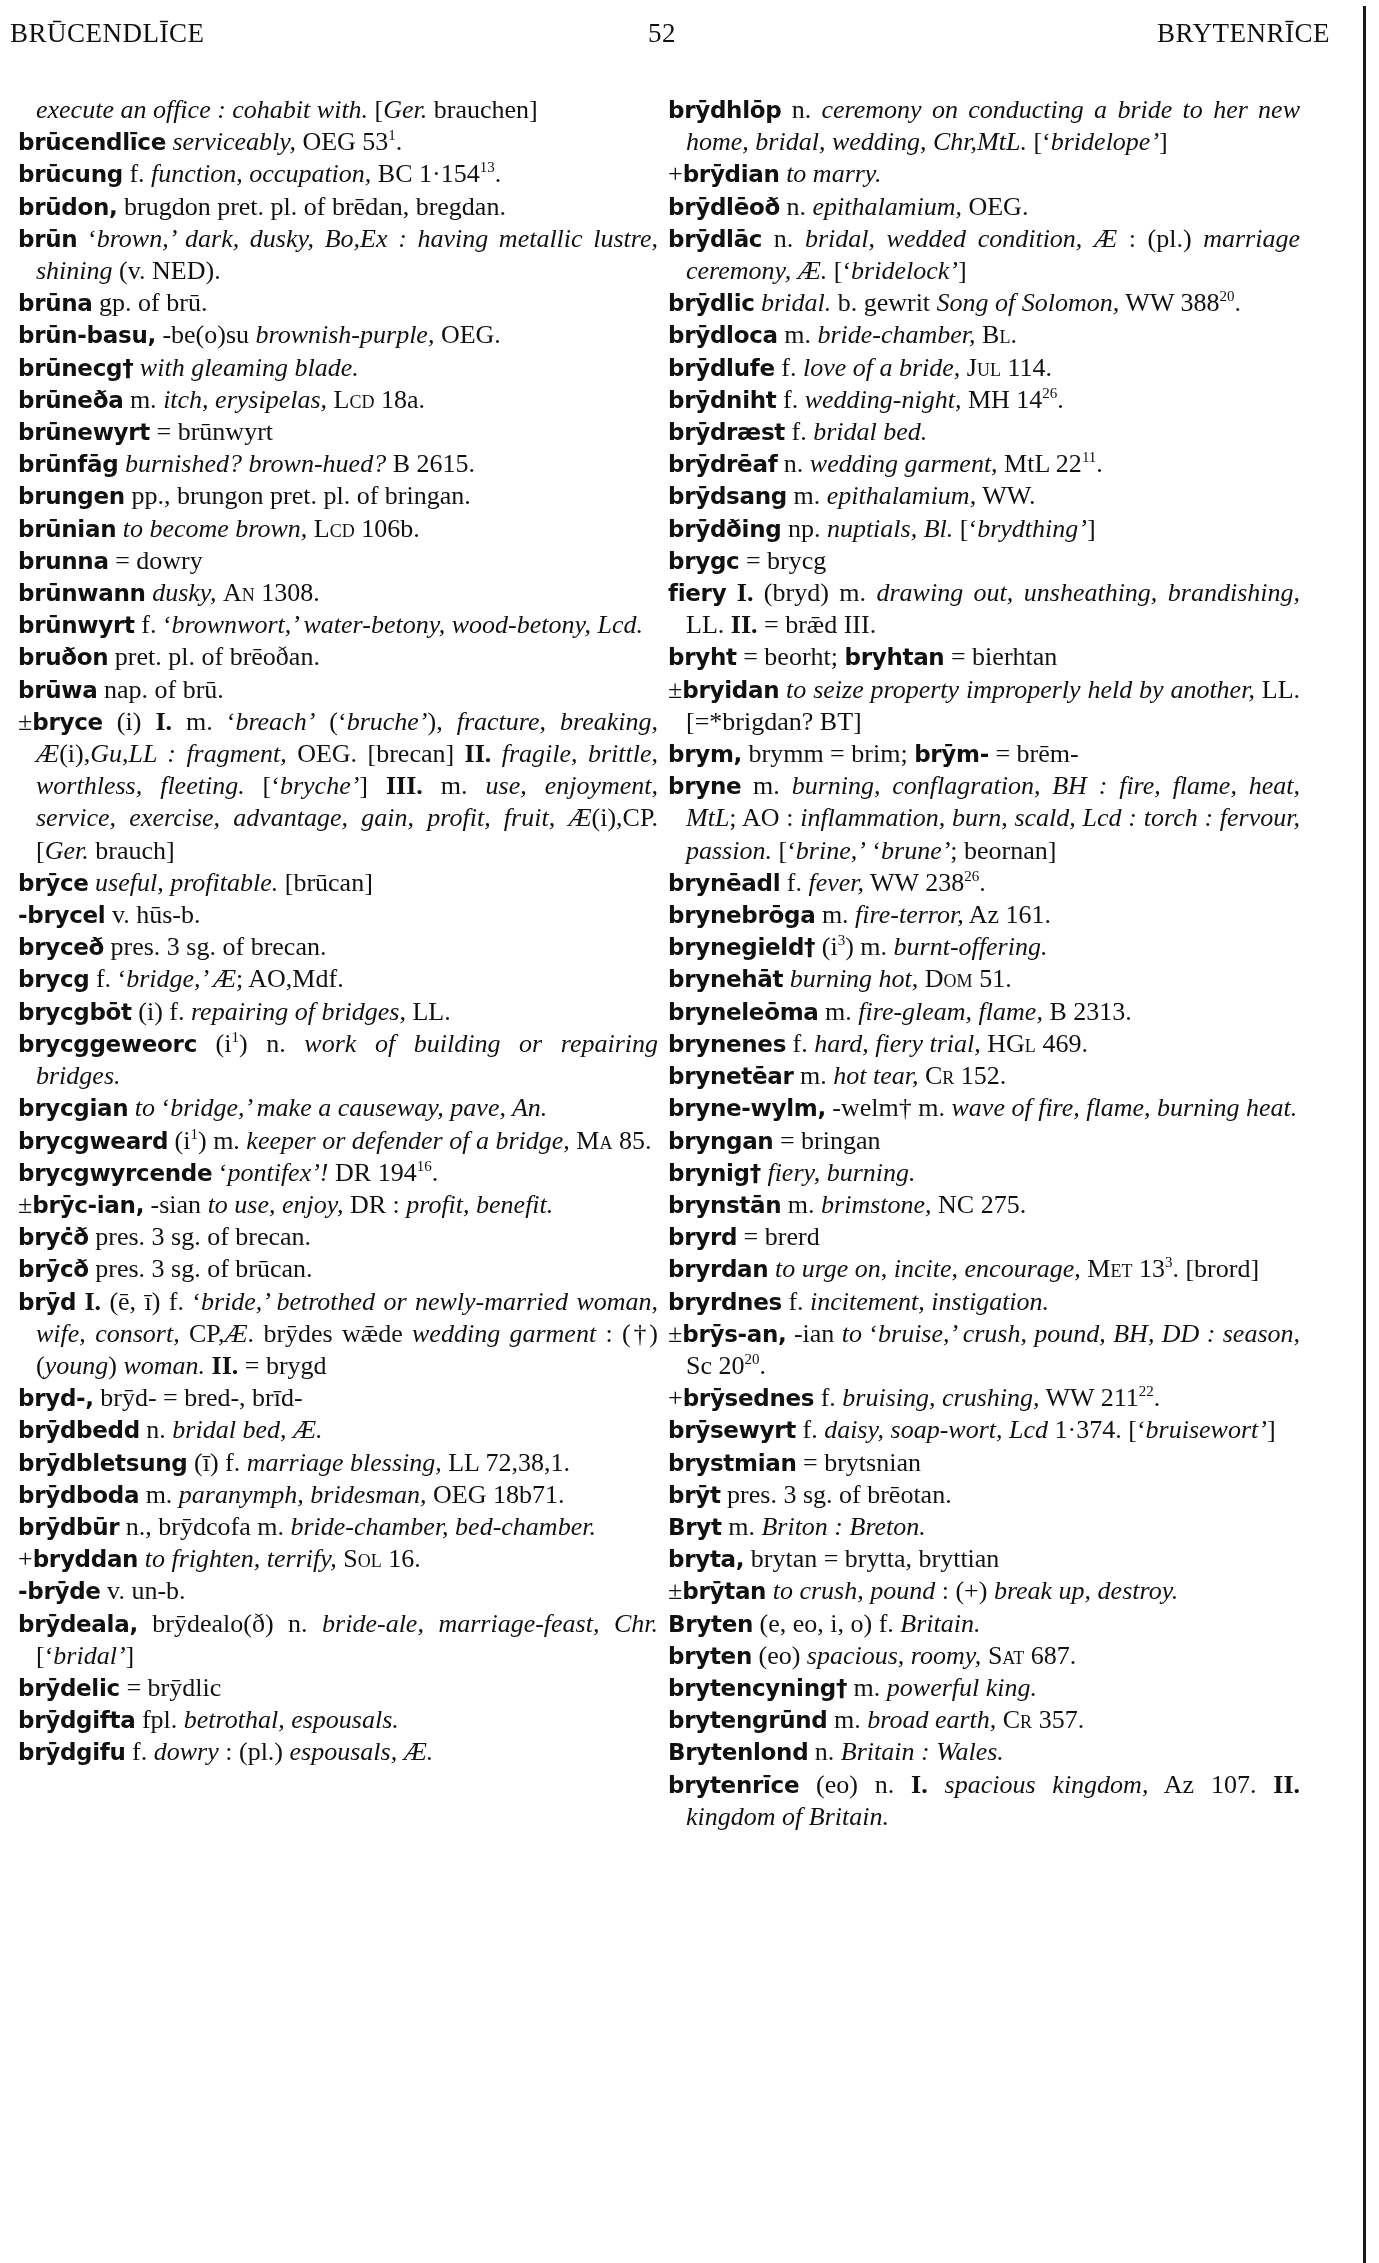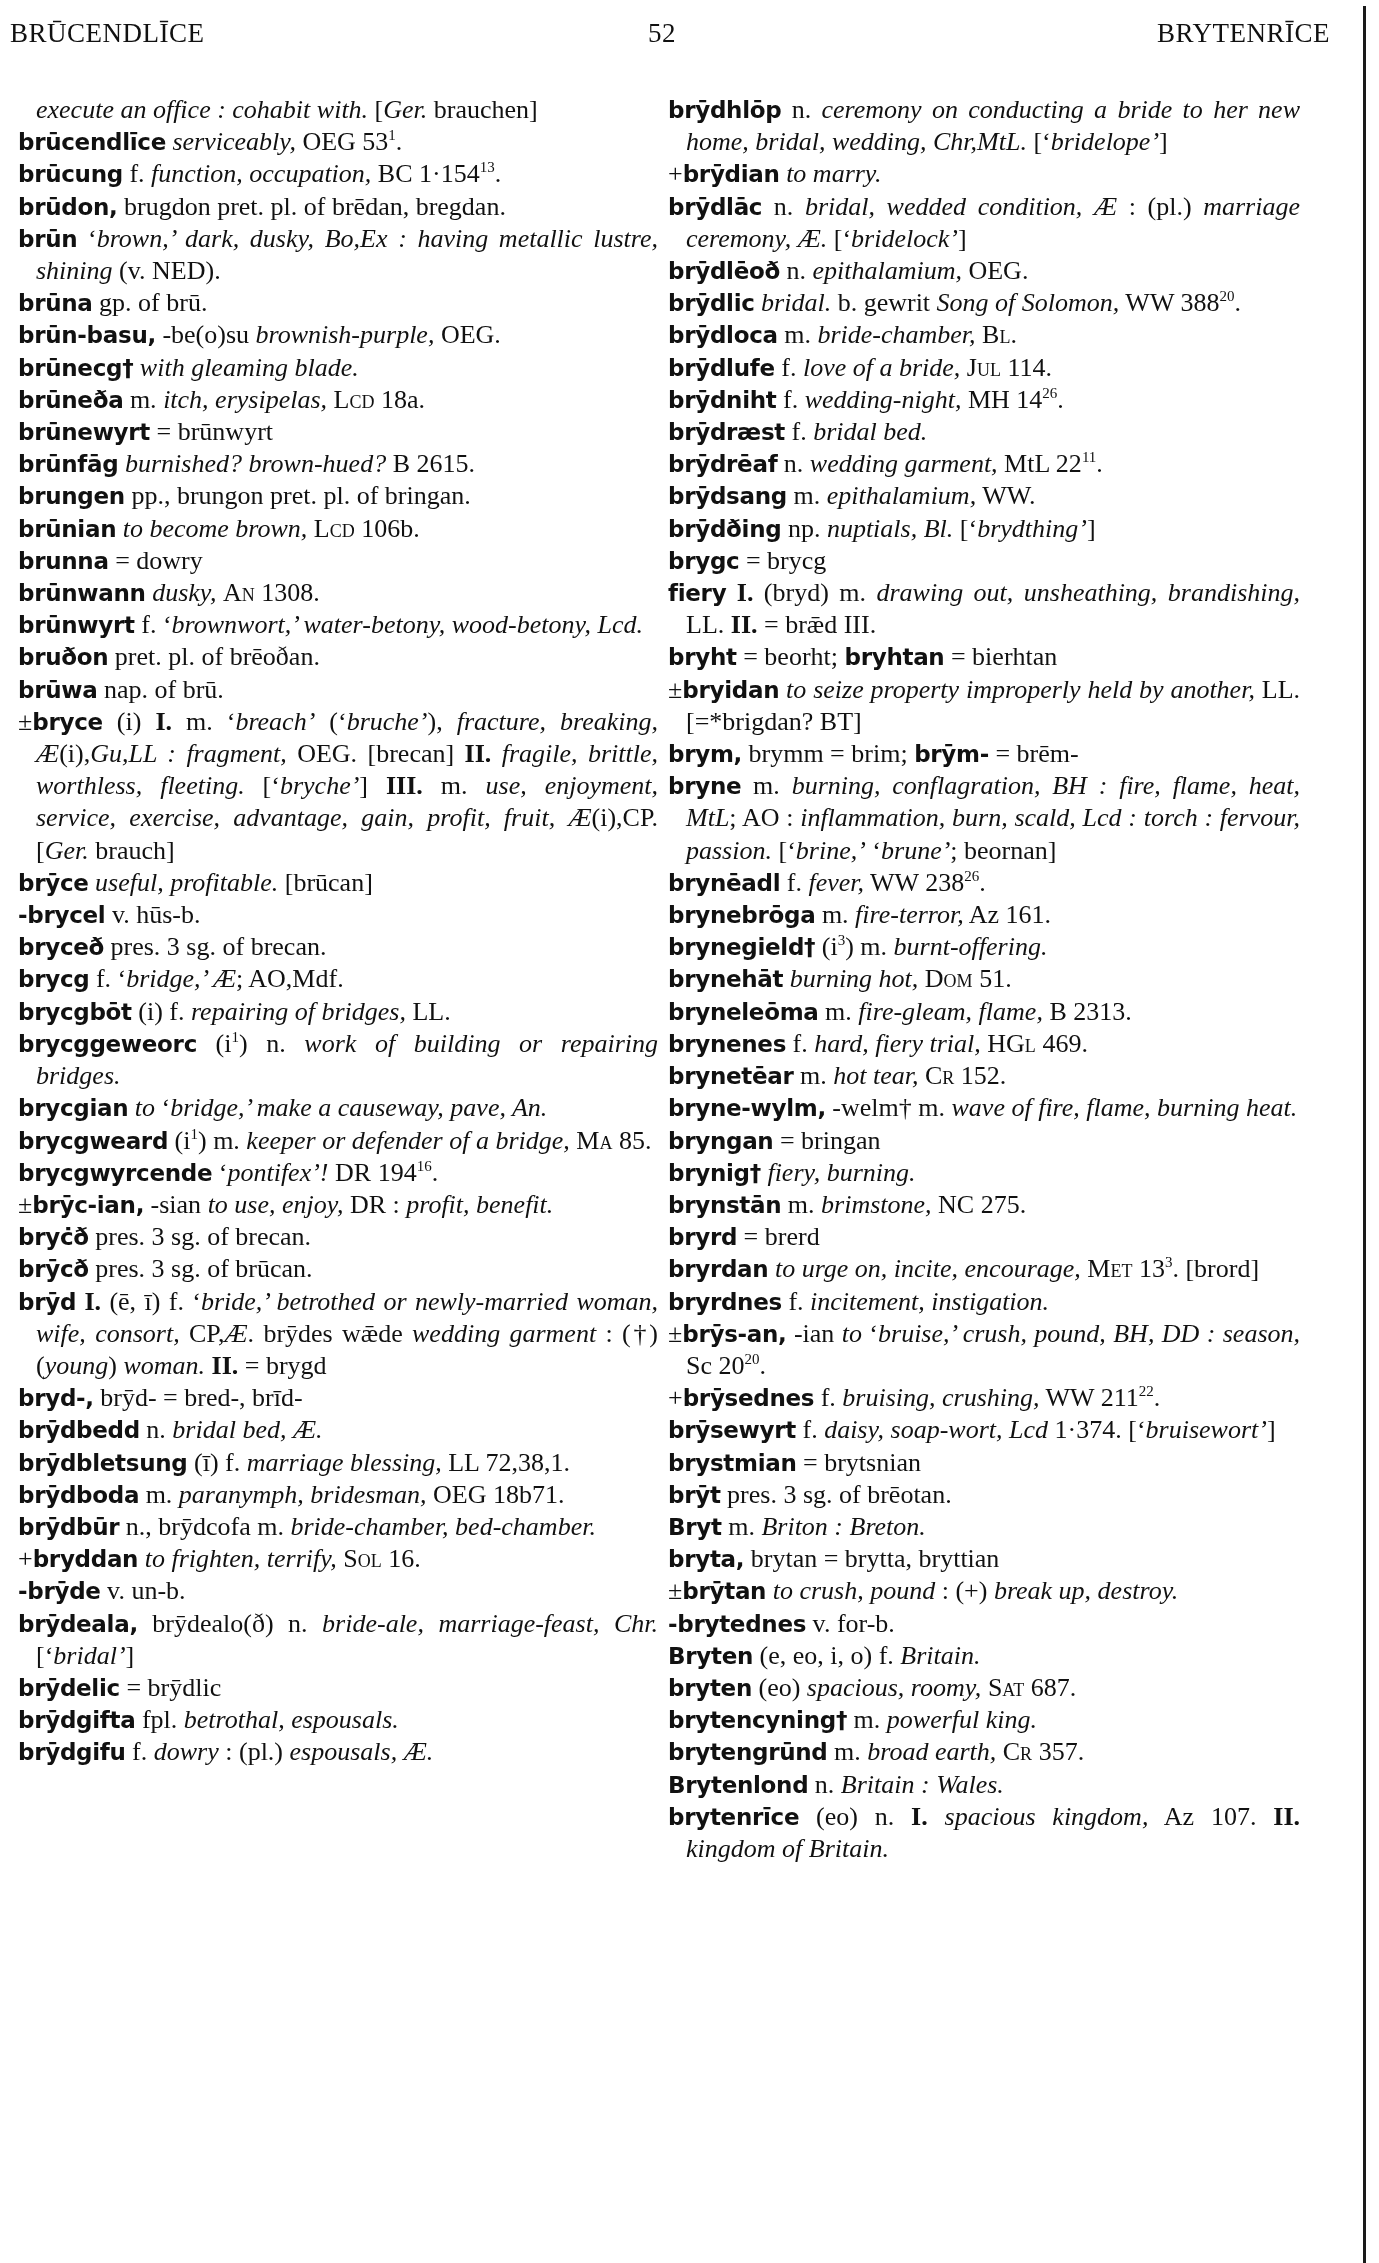--- a/index.html
+++ b/index.html
@@ -85,22 +85,22 @@
     <p class="entry"><span>+</span><span class="hw">bryddan</span><span> </span><span class="it">to frighten, terrify,</span><span> </span><span class="sc">Sol</span><span> 16.</span></p>
     <p class="entry"><span class="hw">-brȳde</span><span> v. un-b.</span></p>
     <p class="entry"><span class="hw">brȳdeala,</span><span> brȳdealo(ð) n. </span><span class="it">bride-ale, marriage-feast, Chr.</span><span>  [‘</span><span class="it">bridal’</span><span>]</span></p>
     <p class="entry"><span class="hw">brȳdelic</span><span> = brȳdlic</span></p>
     <p class="entry"><span class="hw">brȳdgifta</span><span> fpl. </span><span class="it">betrothal, espousals.</span></p>
     <p class="entry"><span class="hw">brȳdgifu</span><span> f. </span><span class="it">dowry</span><span> : (pl.) </span><span class="it">espousals, Æ.</span></p>
   </div>
 <div class="column col-right">
     <p class="entry"><span class="hw">brȳdhlōp</span><span> n. </span><span class="it">ceremony on conducting a bride to her new home, bridal, wedding, Chr,MtL.</span><span> [‘</span><span class="it">bridelope’</span><span>]</span></p>
     <p class="entry"><span>+</span><span class="hw">brȳdian</span><span> </span><span class="it">to marry.</span></p>
+    <p class="entry"><span class="hw">brȳdlēoð</span><span> n. </span><span class="it">epithalamium,</span><span> OEG.</span></p>
     <p class="entry"><span class="hw">brȳdlāc</span><span> n. </span><span class="it">bridal, wedded condition, Æ</span><span> : (pl.) </span><span class="it">marriage ceremony, Æ.</span><span>  [‘</span><span class="it">bridelock’</span><span>]</span></p>
-    <p class="entry"><span class="hw">brȳdlēoð</span><span> n. </span><span class="it">epithalamium,</span><span> OEG.</span></p>
     <p class="entry"><span class="hw">brȳdlic</span><span> </span><span class="it">bridal.</span><span>  b. gewrit </span><span class="it">Song of Solomon,</span><span> WW 388</span><sup>20</sup><span>.</span></p>
     <p class="entry"><span class="hw">brȳdloca</span><span> m. </span><span class="it">bride-chamber,</span><span> </span><span class="sc">Bl</span><span>.</span></p>
     <p class="entry"><span class="hw">brȳdlufe</span><span> f. </span><span class="it">love of a bride,</span><span> </span><span class="sc">Jul</span><span> 114.</span></p>
     <p class="entry"><span class="hw">brȳdniht</span><span> f. </span><span class="it">wedding-night,</span><span> MH 14</span><sup>26</sup><span>.</span></p>
     <p class="entry"><span class="hw">brȳdræst</span><span> f. </span><span class="it">bridal bed.</span></p>
     <p class="entry"><span class="hw">brȳdrēaf</span><span> n. </span><span class="it">wedding garment,</span><span> MtL 22</span><sup>11</sup><span>.</span></p>
     <p class="entry"><span class="hw">brȳdsang</span><span> m. </span><span class="it">epithalamium,</span><span> WW.</span></p>
     <p class="entry"><span class="hw">brȳdðing</span><span> np. </span><span class="it">nuptials, Bl.</span><span>  [‘</span><span class="it">brydthing’</span><span>]</span></p>
     <p class="entry"><span class="hw">brygc</span><span> = brycg</span></p>
     <p class="entry"><span class="hw">fiery</span><span> </span><span class="bd">I.</span><span> (bryd) m. </span><span class="it">drawing out, unsheathing, brandishing,</span><span> LL.  </span><span class="bd">II.</span><span> = brǣd III.</span></p>
@@ -123,21 +123,20 @@
     <p class="entry"><span class="hw">bryrdan</span><span> </span><span class="it">to urge on, incite, encourage,</span><span> </span><span class="sc">Met</span><span> 13</span><sup>3</sup><span>.  [brord]</span></p>
     <p class="entry"><span class="hw">bryrdnes</span><span> f. </span><span class="it">incitement, instigation.</span></p>
     <p class="entry"><span>±</span><span class="hw">brȳs-an,</span><span> -ian </span><span class="it">to</span><span> ‘</span><span class="it">bruise,’ crush, pound, BH, DD : season,</span><span> Sc 20</span><sup>20</sup><span>.</span></p>
     <p class="entry"><span>+</span><span class="hw">brȳsednes</span><span> f. </span><span class="it">bruising, crushing,</span><span> WW 211</span><sup>22</sup><span>.</span></p>
     <p class="entry"><span class="hw">brȳsewyrt</span><span> f. </span><span class="it">daisy, soap-wort, Lcd</span><span> 1·374. [‘</span><span class="it">bruisewort’</span><span>]</span></p>
     <p class="entry"><span class="hw">brystmian</span><span> = brytsnian</span></p>
     <p class="entry"><span class="hw">brȳt</span><span> pres. 3 sg. of brēotan.</span></p>
     <p class="entry"><span class="hw">Bryt</span><span> m. </span><span class="it">Briton : Breton.</span></p>
     <p class="entry"><span class="hw">bryta,</span><span> brytan = brytta, bryttian</span></p>
     <p class="entry"><span>±</span><span class="hw">brȳtan</span><span> </span><span class="it">to crush, pound</span><span> : (+) </span><span class="it">break up, destroy.</span></p>
-    <p class="entry"><span class="hw">-brytednes</span><span> v. for-b.</span></p>
     <p class="entry"><span class="hw">Bryten</span><span> (e, eo, i, o) f. </span><span class="it">Britain.</span></p>
     <p class="entry"><span class="hw">bryten</span><span> (eo) </span><span class="it">spacious, roomy,</span><span> </span><span class="sc">Sat</span><span> 687.</span></p>
     <p class="entry"><span class="hw">brytencyning†</span><span> m. </span><span class="it">powerful king.</span></p>
     <p class="entry"><span class="hw">brytengrūnd</span><span> m. </span><span class="it">broad earth,</span><span> </span><span class="sc">Cr</span><span> 357.</span></p>
     <p class="entry"><span class="hw">Brytenlond</span><span> n. </span><span class="it">Britain : Wales.</span></p>
     <p class="entry"><span class="hw">brytenrīce</span><span> (eo) n. </span><span class="bd">I.</span><span> </span><span class="it">spacious kingdom,</span><span> Az 107.  </span><span class="bd">II.</span><span> </span><span class="it">kingdom of Britain.</span></p>
   </div>
 
 <div class="scan-edge"></div>
 

